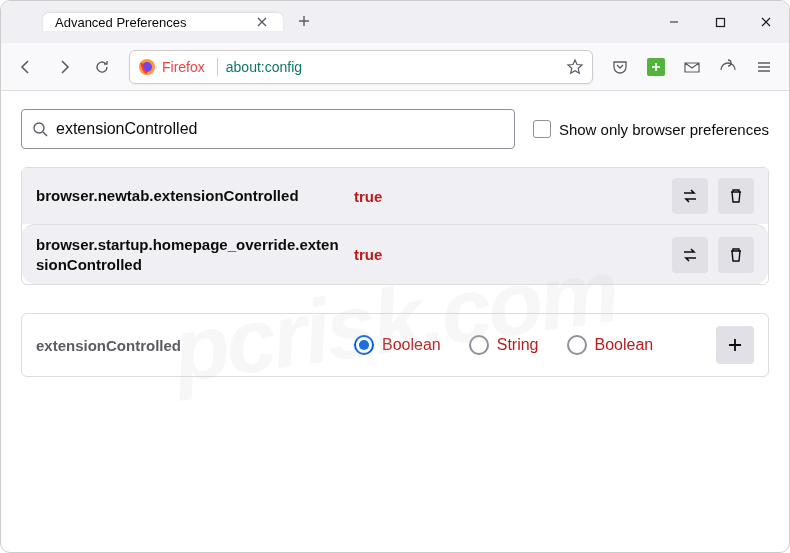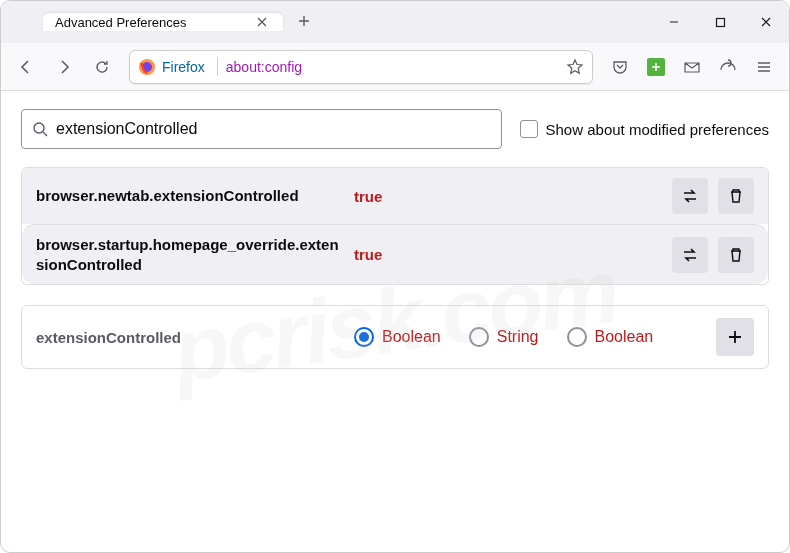--- a/index.html
+++ b/index.html
@@ -12,37 +12,37 @@
 .tab-close { margin-left: auto; width: 18px; height: 18px; display: flex; align-items: center; justify-content: center; color: #5b5b66; }
 .newtab-btn { width: 30px; height: 30px; display: flex; align-items: center; justify-content: center; color: #5b5b66; margin-left: 6px; margin-bottom: 2px; }
 .window-controls { margin-left: auto; display: flex; height: 100%; align-items: center; }
 .wc-btn { width: 46px; height: 34px; display: flex; align-items: center; justify-content: center; color: #1b1b1b; }
 
 
 .toolbar { height: 48px; background: #f9f9fb; border-bottom: 1px solid #ddd; display: flex; align-items: center; padding: 0 8px; gap: 4px; }
 .tb-btn { width: 34px; height: 34px; display: flex; align-items: center; justify-content: center; color: #5b5b66; border-radius: 4px; }
 .urlbar { flex: 1; height: 34px; background: #fff; border: 1px solid #ccc; border-radius: 6px; display: flex; align-items: center; padding: 0 8px; font-size: 14px; color: #0c0c0d; margin: 0 6px; box-shadow: 0 1px 2px rgba(0,0,0,0.05); }
 .ff-logo { width: 18px; height: 18px; margin-right: 6px; display: flex; align-items: center; justify-content: center; }
-.url-identity { color: #0369a1; margin-right: 4px; }
+.url-identity { color: #ef4444; margin-right: 4px; }
 .url-sep { border-left: 1px solid #ccc; height: 18px; margin: 0 8px; }
-.url-text { color: #a21caf; }
+.url-text { color: #0f766e; }
 .star { margin-left: auto; color: #5b5b66; }
 .right-icons { display: flex; gap: 2px; }
 .ext-green { width: 18px; height: 18px; background: #54b33e; border-radius: 2px; display: flex; align-items: center; justify-content: center; }
 
 
 .content { padding: 18px 20px; }
 .search-row { display: flex; align-items: center; gap: 18px; margin-bottom: 18px; }
 .search-box { flex: 1; height: 40px; border: 1px solid #8f8f9d; border-radius: 4px; display: flex; align-items: center; padding: 0 10px; max-width: 500px; }
 .search-box input { border: none; outline: none; font-size: 16px; color: #0c0c0d; width: 100%; background: transparent; }
 .search-icon { color: #5b5b66; margin-right: 8px; }
 .checkbox-label { display: flex; align-items: center; gap: 8px; font-size: 15px; color: #0c0c0d; }
 .checkbox { width: 18px; height: 18px; border: 1px solid #8f8f9d; border-radius: 3px; }
 
-.pref-group { border: 1px solid #ddd; border-radius: 6px; overflow: hidden; margin-bottom: 20px; }
+.pref-group { border: 1px solid #ddd; border-radius: 6px; overflow: hidden; margin-bottom: 28px; }
 .pref-row { display: flex; align-items: center; min-height: 52px; padding: 10px 14px; background: #f0f0f4; }
 .pref-row + .pref-row { border-top: 1px solid #ddd; border-radius: 13px; }
 .pref-name { font-size: 15px; font-weight: 700; color: #0c0c0d; width: 310px; word-break: break-word; line-height: 1.3; }
 .pref-value { font-size: 15px; font-weight: 700; color: #b91c1c; margin-left: 8px; }
 .pref-actions { margin-left: auto; display: flex; gap: 10px; }
 .action-btn { width: 36px; height: 36px; background: #e0e0e6; border-radius: 4px; display: flex; align-items: center; justify-content: center; color: #0c0c0d; }
 
 .new-pref-group { border: 1px solid #ddd; border-radius: 6px; display: flex; align-items: center; padding: 12px 14px; }
 .new-pref-name { font-size: 15px; font-weight: 700; color: #5b5b66; width: 310px; }
 .radio-group { display: flex; gap: 28px; margin-left: 8px; }
@@ -165,21 +165,21 @@
       <span class="search-icon">
           <svg width="16" height="16" viewBox="0 0 16 16">
             <circle cx="7" cy="7" r="5" stroke="currentColor" stroke-width="1.4" fill="none"></circle>
             <path d="M11 11l4 4" stroke="currentColor" stroke-width="1.4"></path>
           </svg>
         </span>
       <input type="text" value="extensionControlled" style="">
     </div>
     <label class="checkbox-label">
       <span class="checkbox"></span>
-      <span>Show about modified preferences</span>
+      <span>Show only browser preferences</span>
     </label>
   </div>
 
   <div class="pref-group">
     <div class="pref-row">
       <div class="pref-name">browser.newtab.extensionControlled</div>
       <div class="pref-value">true</div>
       <div class="pref-actions">
         <div class="action-btn">
             <svg width="18" height="18" viewBox="0 0 18 18">

